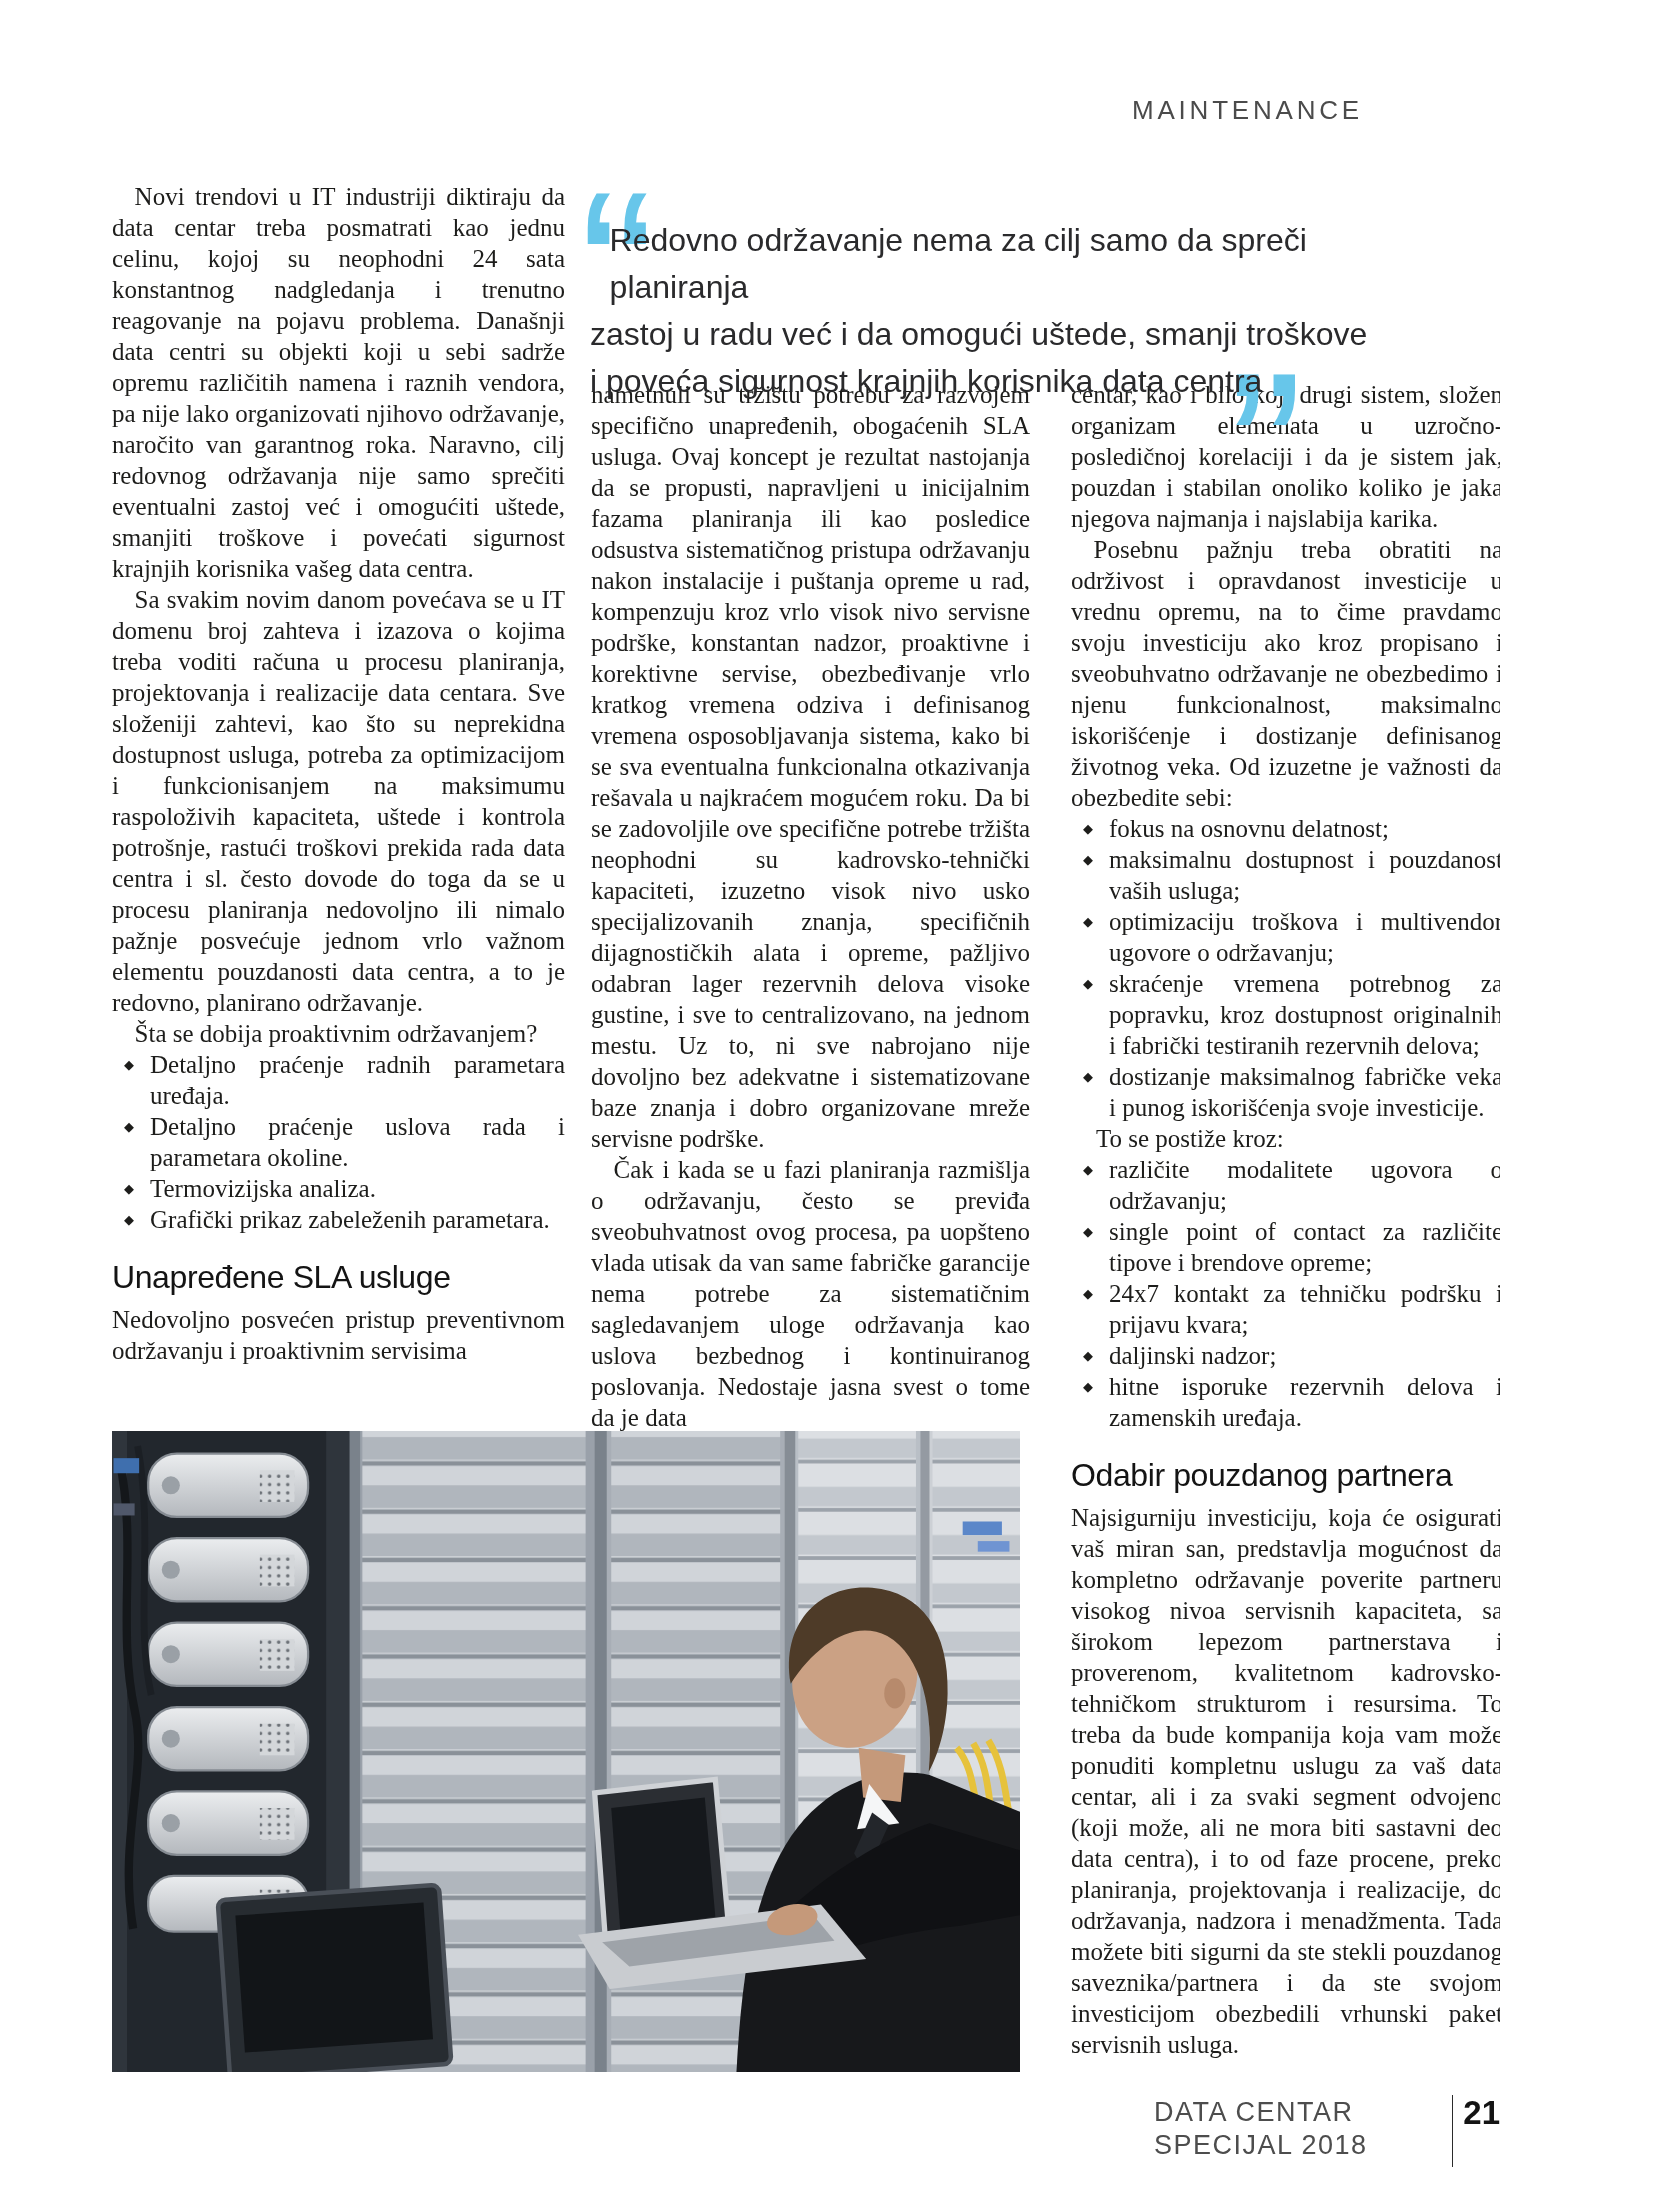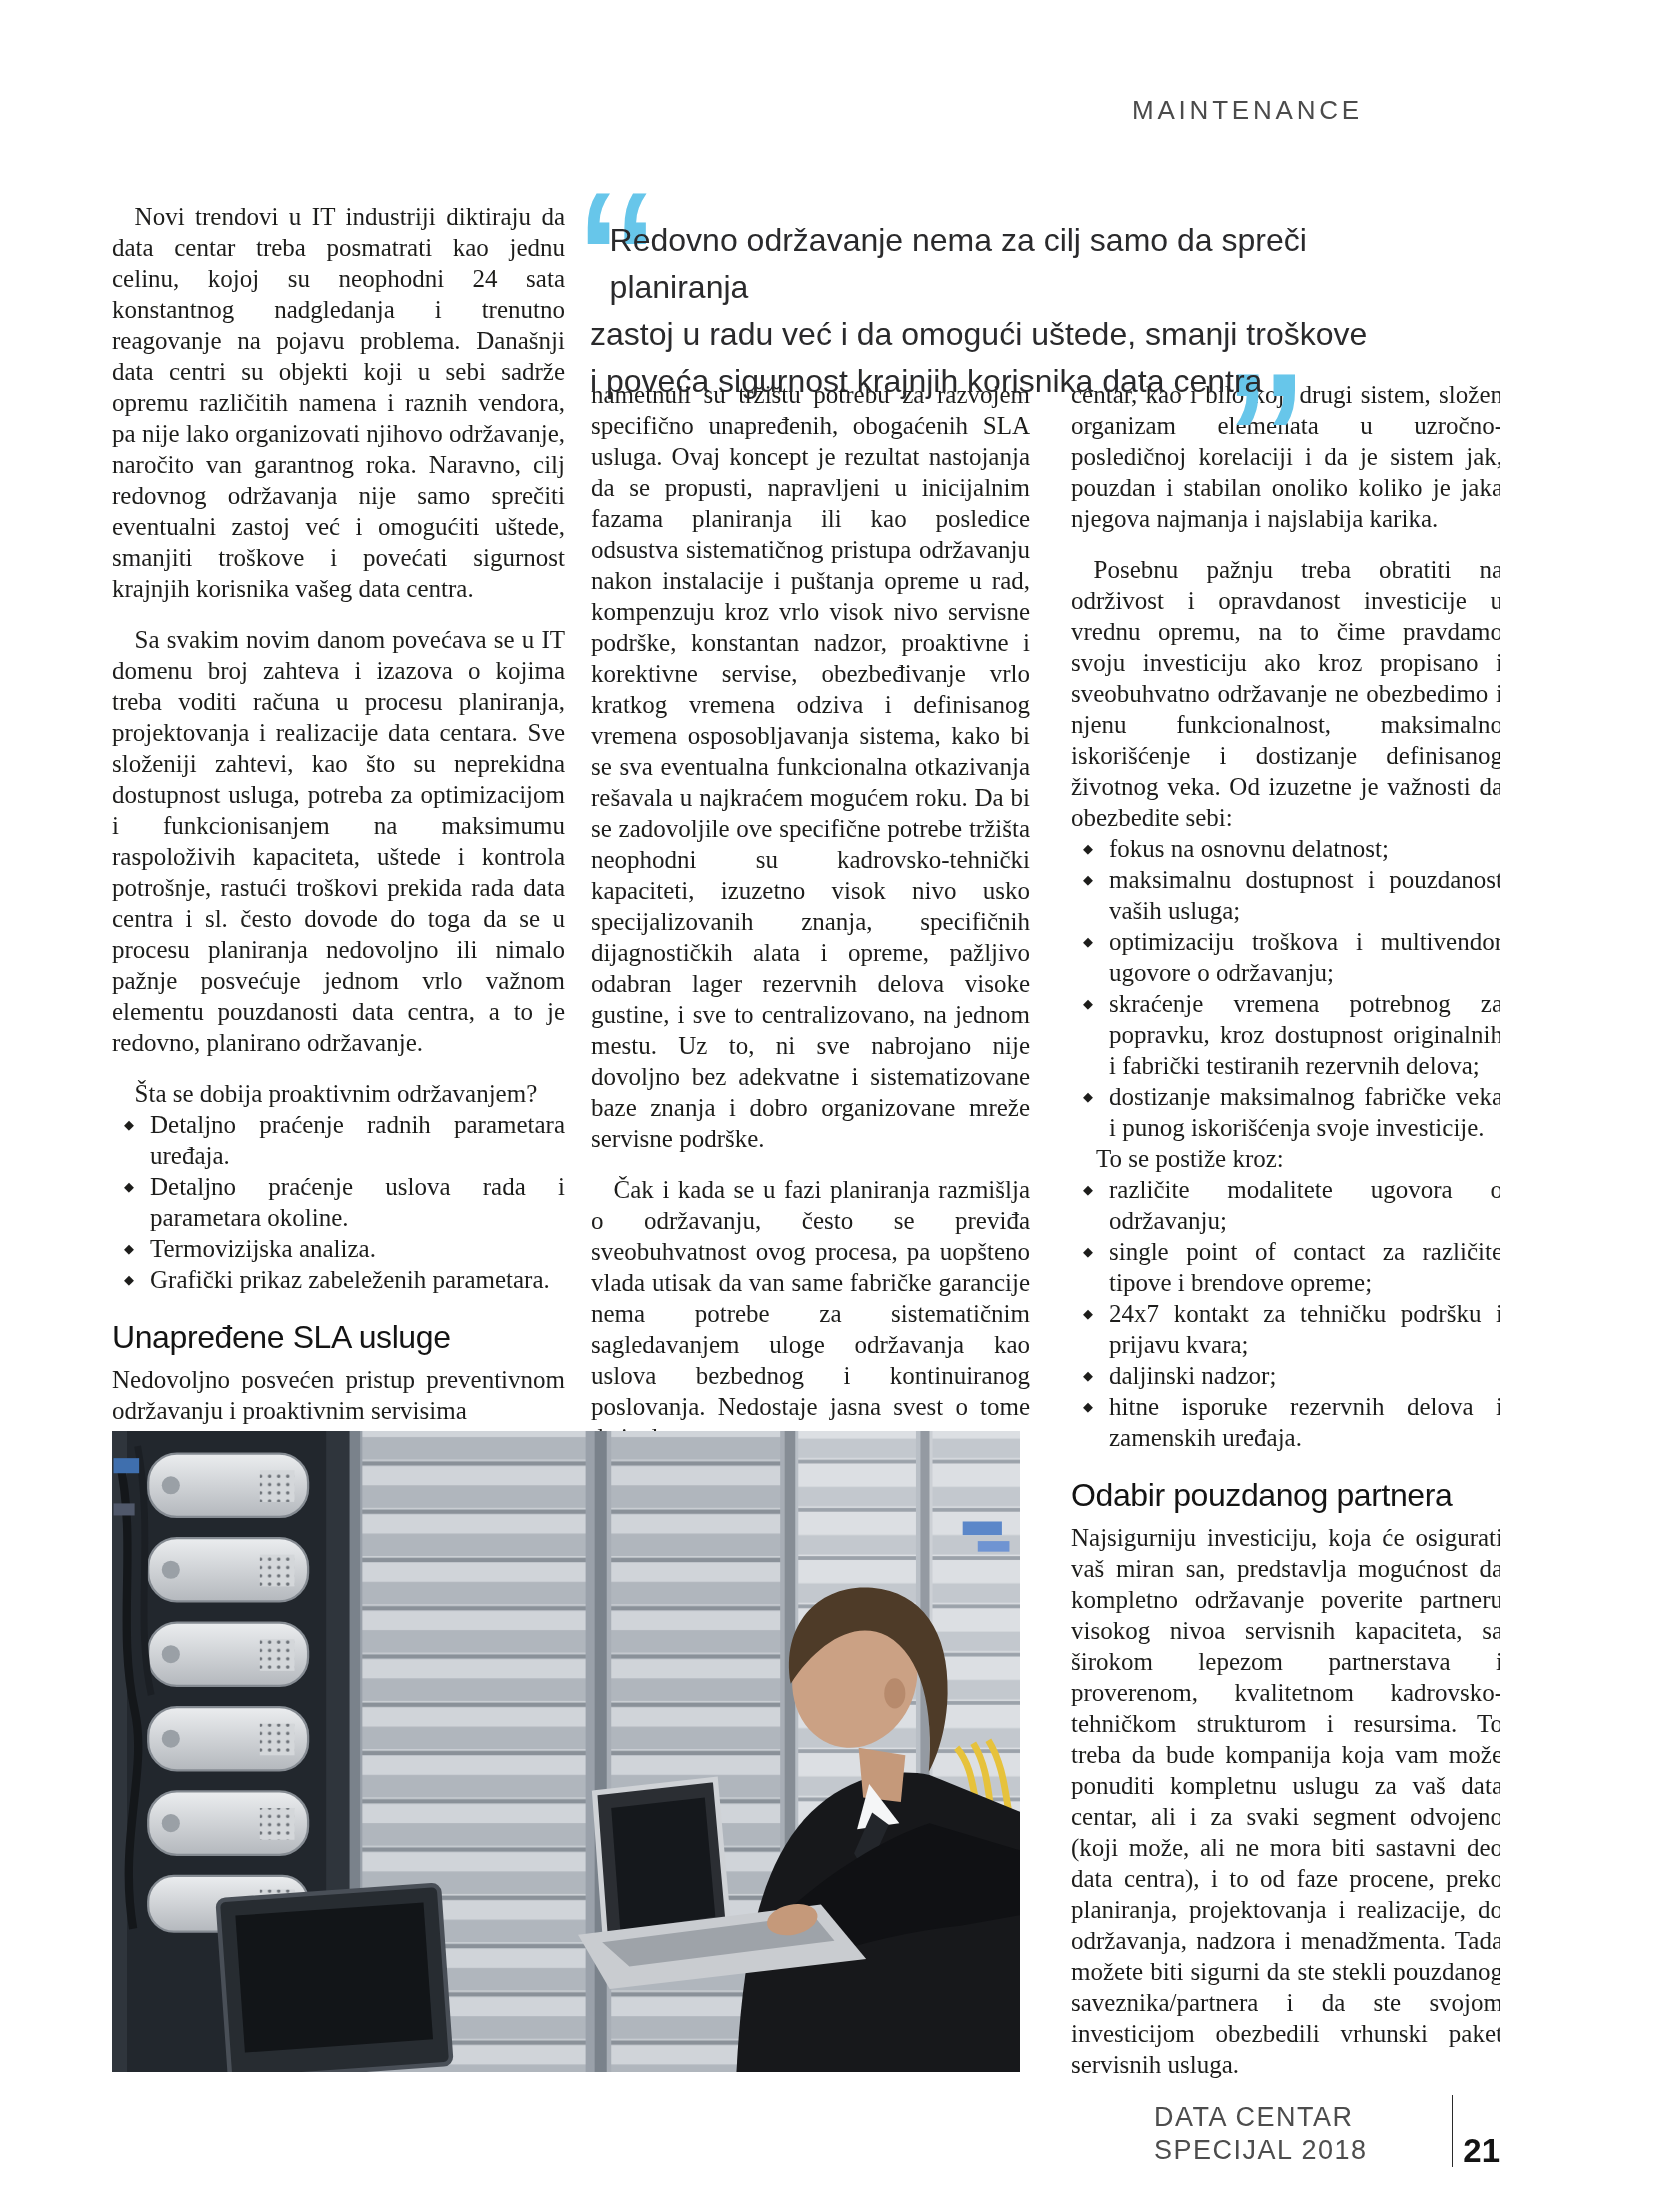--- a/index.html
+++ b/index.html
@@ -22,21 +22,21 @@
     letter-spacing:3.8px;
     color:#4b4b4b;
   }
   .col{
     position:absolute;
     text-align:justify;
     font-size:25px;
     line-height:31px;
   }
   .col p{margin:0;}
-  .col p.ind{text-indent:22.6px;margin-top:20px;}
+  .col p.ind{text-indent:22.6px;}
   .col1{left:112px;top:181px;width:453px;}
   .col2{left:591px;top:379px;width:439px;}
   .col3{left:1071px;top:379px;width:432px;}
   ul.dots{list-style:none;margin:0;padding:0 0 0 38px;text-align:justify;}
   ul.dots li{position:relative;}
   ul.dots li::before{
     content:"\25C6";
     position:absolute;
     left:-26px;
     top:0;
@@ -83,21 +83,21 @@
     top:1431px;
     width:908px;
     height:641px;
   }
   .photo svg{display:block;width:100%;height:100%;}
   .footer{
     position:absolute;
     top:2096px;
     left:1154px;
     display:flex;
-    align-items:flex-end;
+    align-items:flex-start;
     gap:10px;
     font-family:"Liberation Sans", sans-serif;
   }
   .footer .mag{
     font-size:27px;
     letter-spacing:1.5px;
     color:#4d4d4d;
     line-height:33px;
   }
   .footer .vline{

